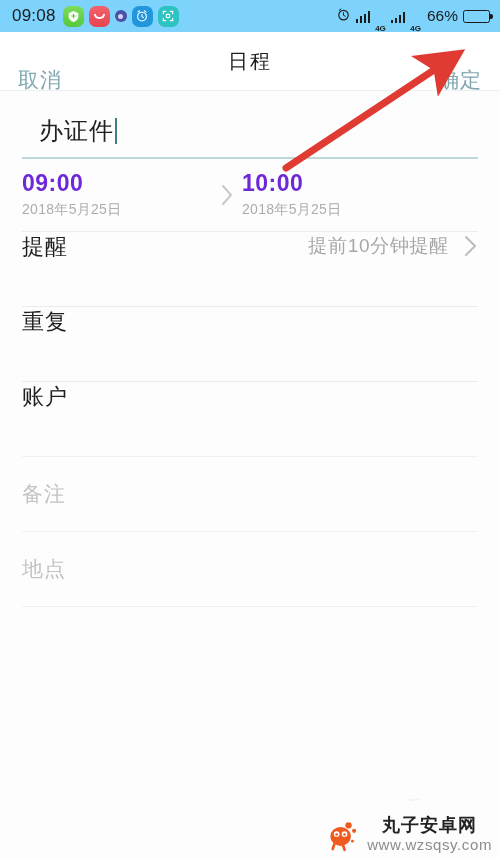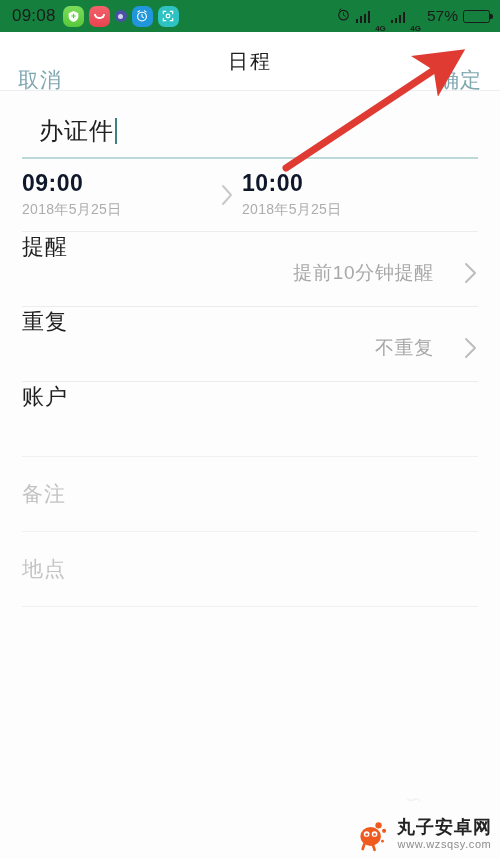--- a/index.html
+++ b/index.html
@@ -8,21 +8,21 @@
     background:#ffffff;
     font-family:"Liberation Sans","DejaVu Sans",sans-serif;
     overflow:hidden;
   }
   .phone { position:relative; width:500px; height:859px; background:#fdfdfd; }
 
   
   .statusbar {
     position:relative; height:32px; width:100%;
     display:flex; align-items:center;
-    padding:0 10px 0 12px; background:#15803d;justify-content:center;
+    padding:0 10px 0 12px; background:#7dd3fc;justify-content:center;
   }
   .sb-time { font-size:17px; color:#1b1b1b; font-weight:400; letter-spacing:.2px; }
   .sb-left-icons { display:flex; align-items:center; gap:5px; margin-left:7px; }
   .appicon { width:21px; height:21px; border-radius:7px; display:flex; align-items:center; justify-content:center; }
   .ic-shield { background:linear-gradient(180deg,#7ddc5a,#57c83a); }
   .ic-shield svg { width:13px; height:13px; }
   .ic-red { background:linear-gradient(180deg,#f2626b,#e8434f); }
   .ic-red .smile { width:11px; height:5px; border:2px solid #fff; border-top:none; border-radius:0 0 11px 11px; }
   .ic-dot { width:12px; height:12px; border-radius:50%; background:#4b4fa8; display:flex; align-items:center; justify-content:center; }
   .ic-dot .inner { width:5px; height:5px; border-radius:50%; background:#cfd2f0; }
@@ -65,42 +65,42 @@
   .title-underline { height:1.5px; background:#bdd8d8; margin:4px 22px 0 22px; }
 
   
   .list { padding:0 22px; }
   .divider { height:1px; background:#ececec; }
   .divider.soft { background:#f0f0f0; }
 
   .timerow { display:flex; align-items:center; height:72px; }
   .timecol { flex:0 0 auto; width:190px; }
   .timecol.right { width:auto; }
-  .big-time { font-size:23px; color:#0f172a; font-weight:bold; letter-spacing:.5px; line-height:1.15; }
+  .big-time { font-size:23px; color:#6d28d9; font-weight:bold; letter-spacing:.5px; line-height:1.15; }
   .sub-date { font-size:14px; color:#adadad; margin-top:5px; letter-spacing:.3px; }
   .time-chevron { width:30px; display:flex; justify-content:center; color:#c9c9c9; }
 
   .row { display:flex; align-items:flex-start; height:74px; }
   .row-label { font-size:22px; color:#1f1f1f; letter-spacing:1px; }
-  .row-right { margin-left:auto; display:flex; align-items:center; gap:28px;margin-top:27px; }
+  .row-right { margin-left:auto; display:flex; align-items:center; gap:13px; }
   .row-value { font-size:19px; color:#a8a8a8; letter-spacing:.7px; }
   .chev { color:#bdbdbd; display:flex; align-items:center; }
 
   .placeholder-row { display:flex; align-items:center; height:74px; }
   .placeholder-text { font-size:21px; color:#c3c3c3; letter-spacing:1px; }
 
   
   .arrow-layer { position:absolute; left:0; top:0; width:500px; height:859px; pointer-events:none; }
 
   
   .watermark { position:absolute; right:8px; bottom:6px; display:flex; align-items:center; gap:5px; }
   .wm-mascot { width:38px; height:38px; position:relative; }
   .wm-textwrap { display:flex; flex-direction:column; align-items:center; line-height:1; }
   .wm-title { font-size:18px; color:#232323; font-weight:bold; letter-spacing:1px; }
-  .wm-url { font-size:11px; color:#8c8c8c; letter-spacing:.6px; margin-top:3px; }
+  .wm-url { font-size:15px; color:#8c8c8c; letter-spacing:.6px; margin-top:3px; }
   .wm-ghost { position:absolute; right:78px; bottom:48px; font-size:20px; color:#f2f2f2; }
 </style>
 </head>
 <body>
 
 <div class="phone">
 
   <div class="statusbar">
     <span class="sb-time">09:08</span>
 
@@ -153,21 +153,21 @@
       <span class="dotbars">
           <i></i>
           <i></i>
           <i></i>
           <i></i>
         </span>
       <span class="netlabel">
         <span class="top">4G</span>
         <span class="bot">2G</span>
       </span>
-      <span class="sb-pct">57%</span>
+      <span class="sb-pct">66%</span>
       <span class="battery"><span class="fill" style="width:66%"></span></span>
     </span>
   </div>
 
   <div class="navbar">
     <span class="nav-btn">取消</span>
     <span class="nav-title">日程</span>
     <span class="nav-btn">确定</span>
   </div>
   <div class="nav-sep"></div>
@@ -207,28 +207,20 @@
           <svg width="16" height="28" viewBox="0 0 16 28">
               <path d="M4 5l9 9-9 9" fill="none" stroke="#bdbdbd" stroke-width="2" stroke-linecap="round" stroke-linejoin="round"></path>
             </svg>
         </span>
       </span>
     </div>
     <div class="divider"></div>
 
     <div class="row">
       <span class="row-label">重复</span>
-      <span class="row-right">
-        <span class="row-value">不重复</span>
-        <span class="chev">
-          <svg width="16" height="28" viewBox="0 0 16 28">
-              <path d="M4 5l9 9-9 9" fill="none" stroke="#bdbdbd" stroke-width="2" stroke-linecap="round" stroke-linejoin="round"></path>
-            </svg>
-        </span>
-      </span>
     </div>
     <div class="divider"></div>
 
     <div class="row">
       <span class="row-label">账户</span>
     </div>
     <div class="divider soft"></div>
 
     <div class="placeholder-row">
       <span class="placeholder-text">备注</span>

